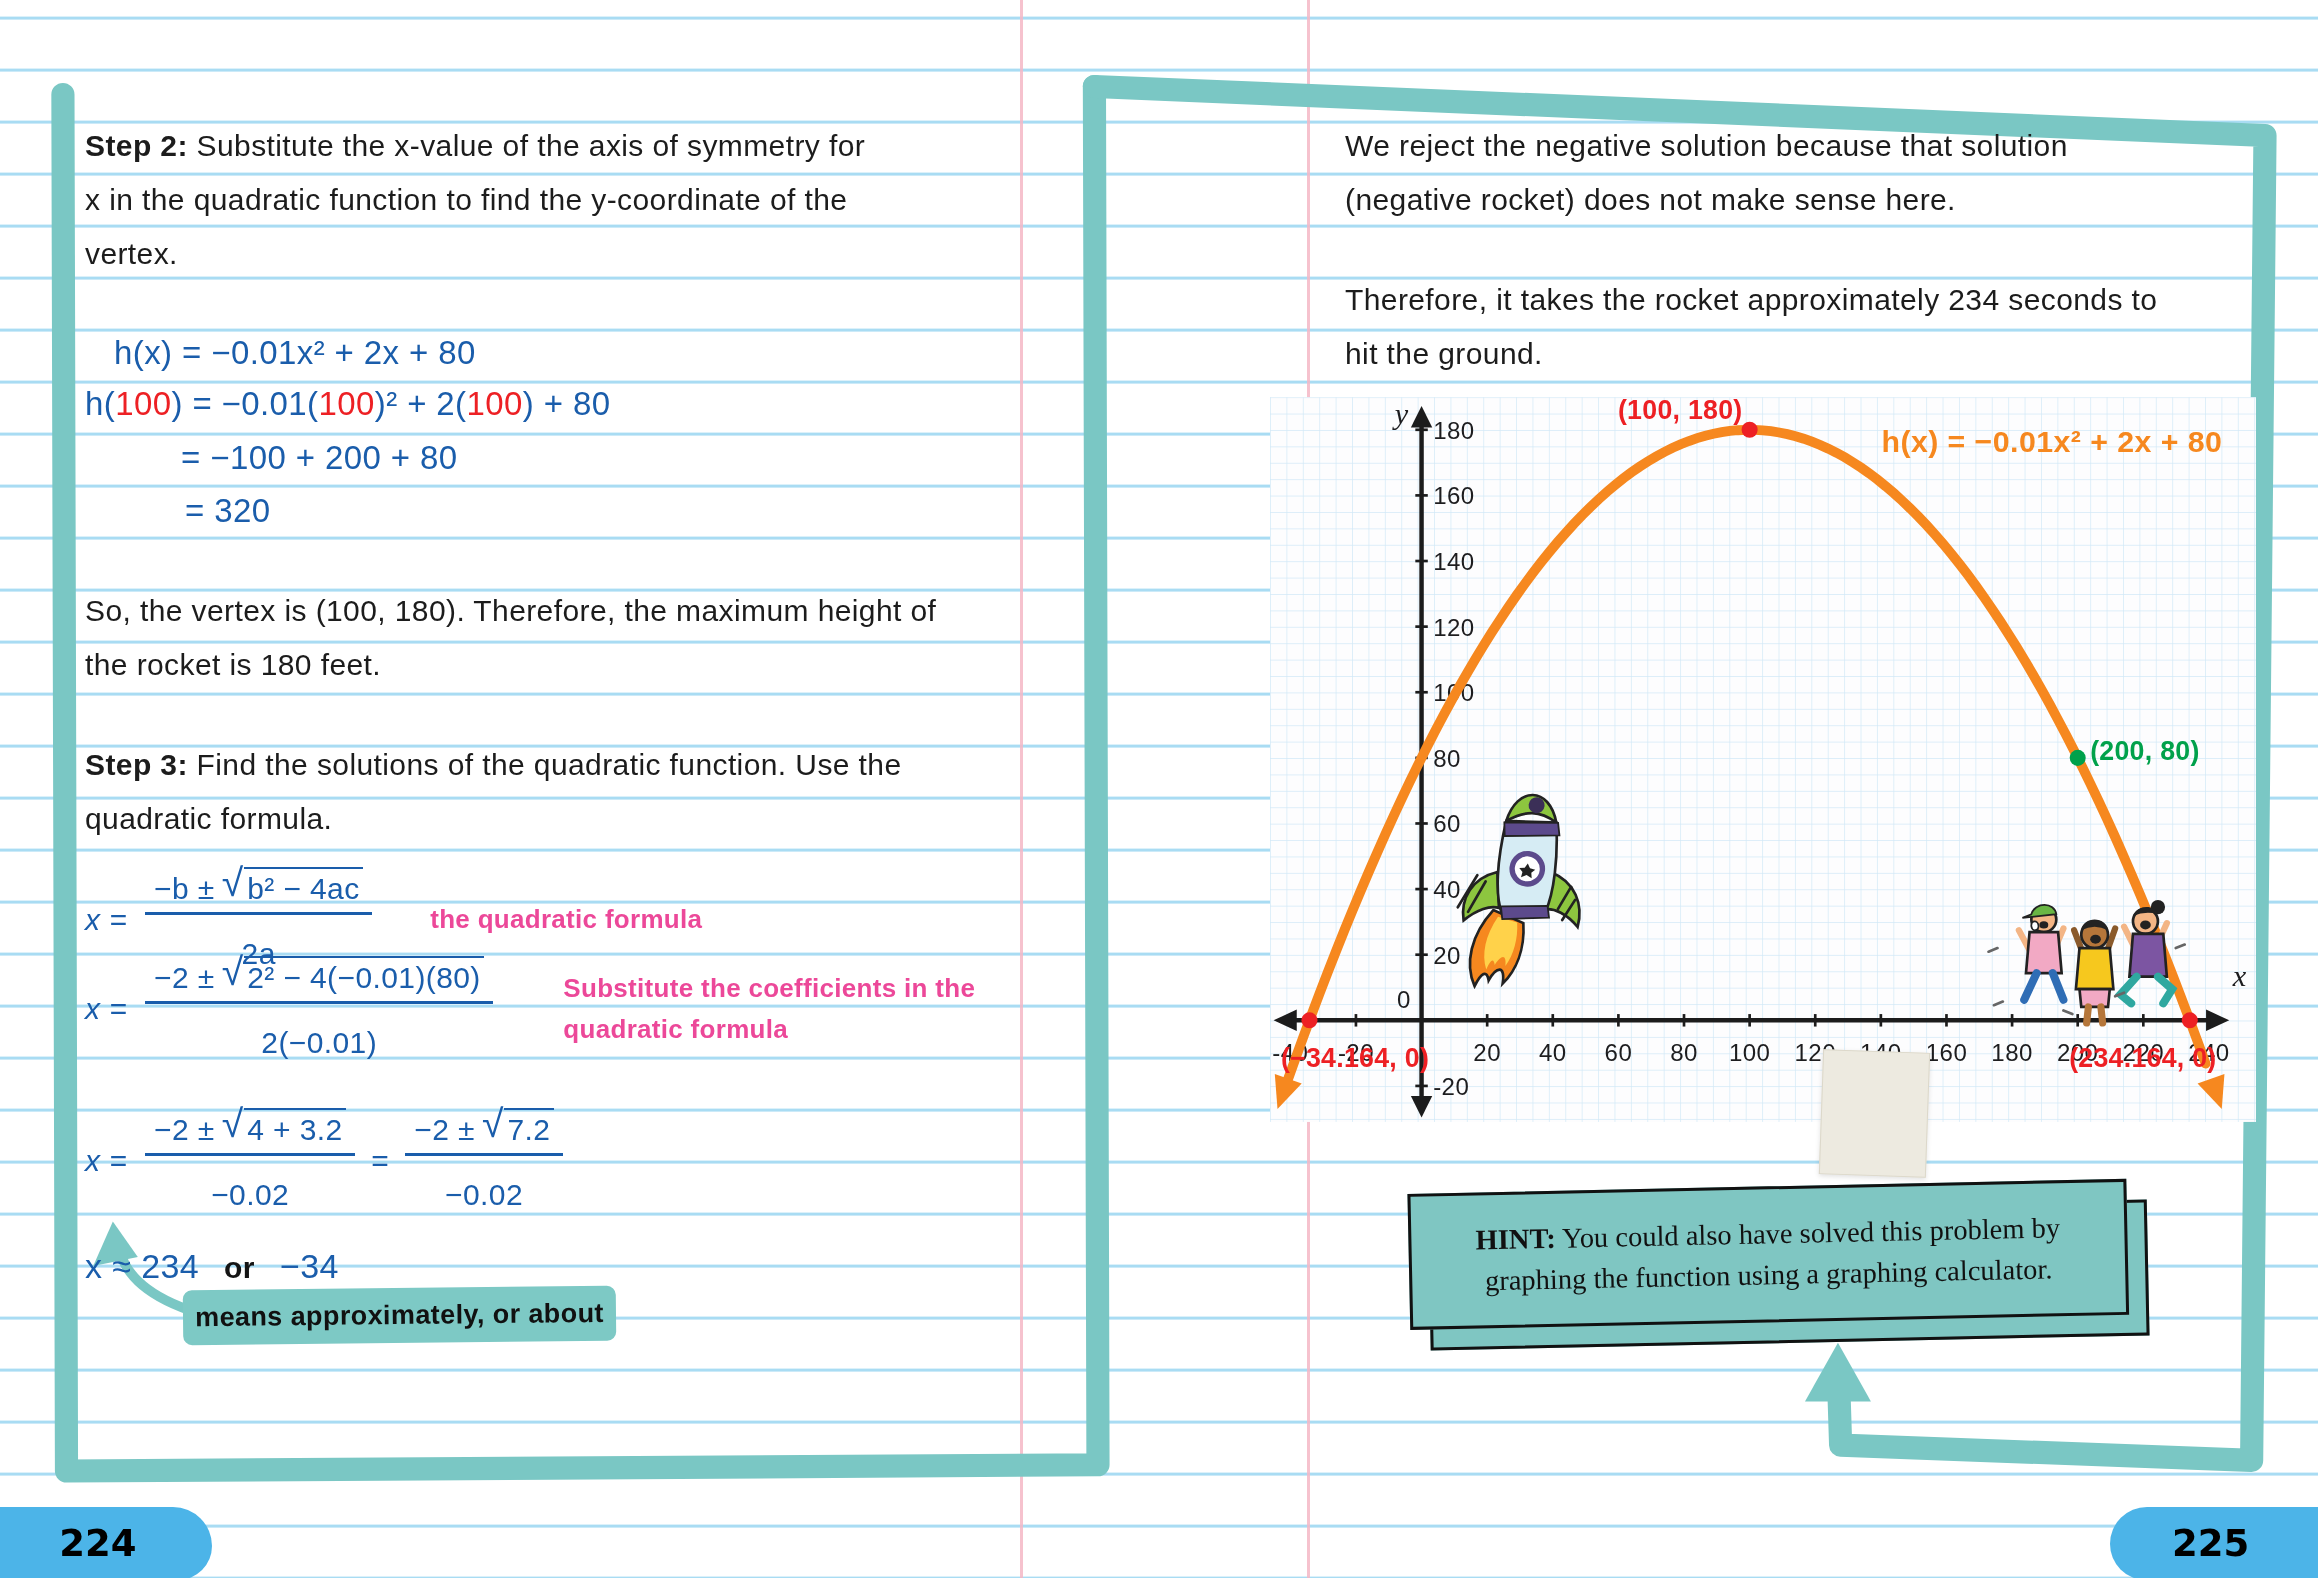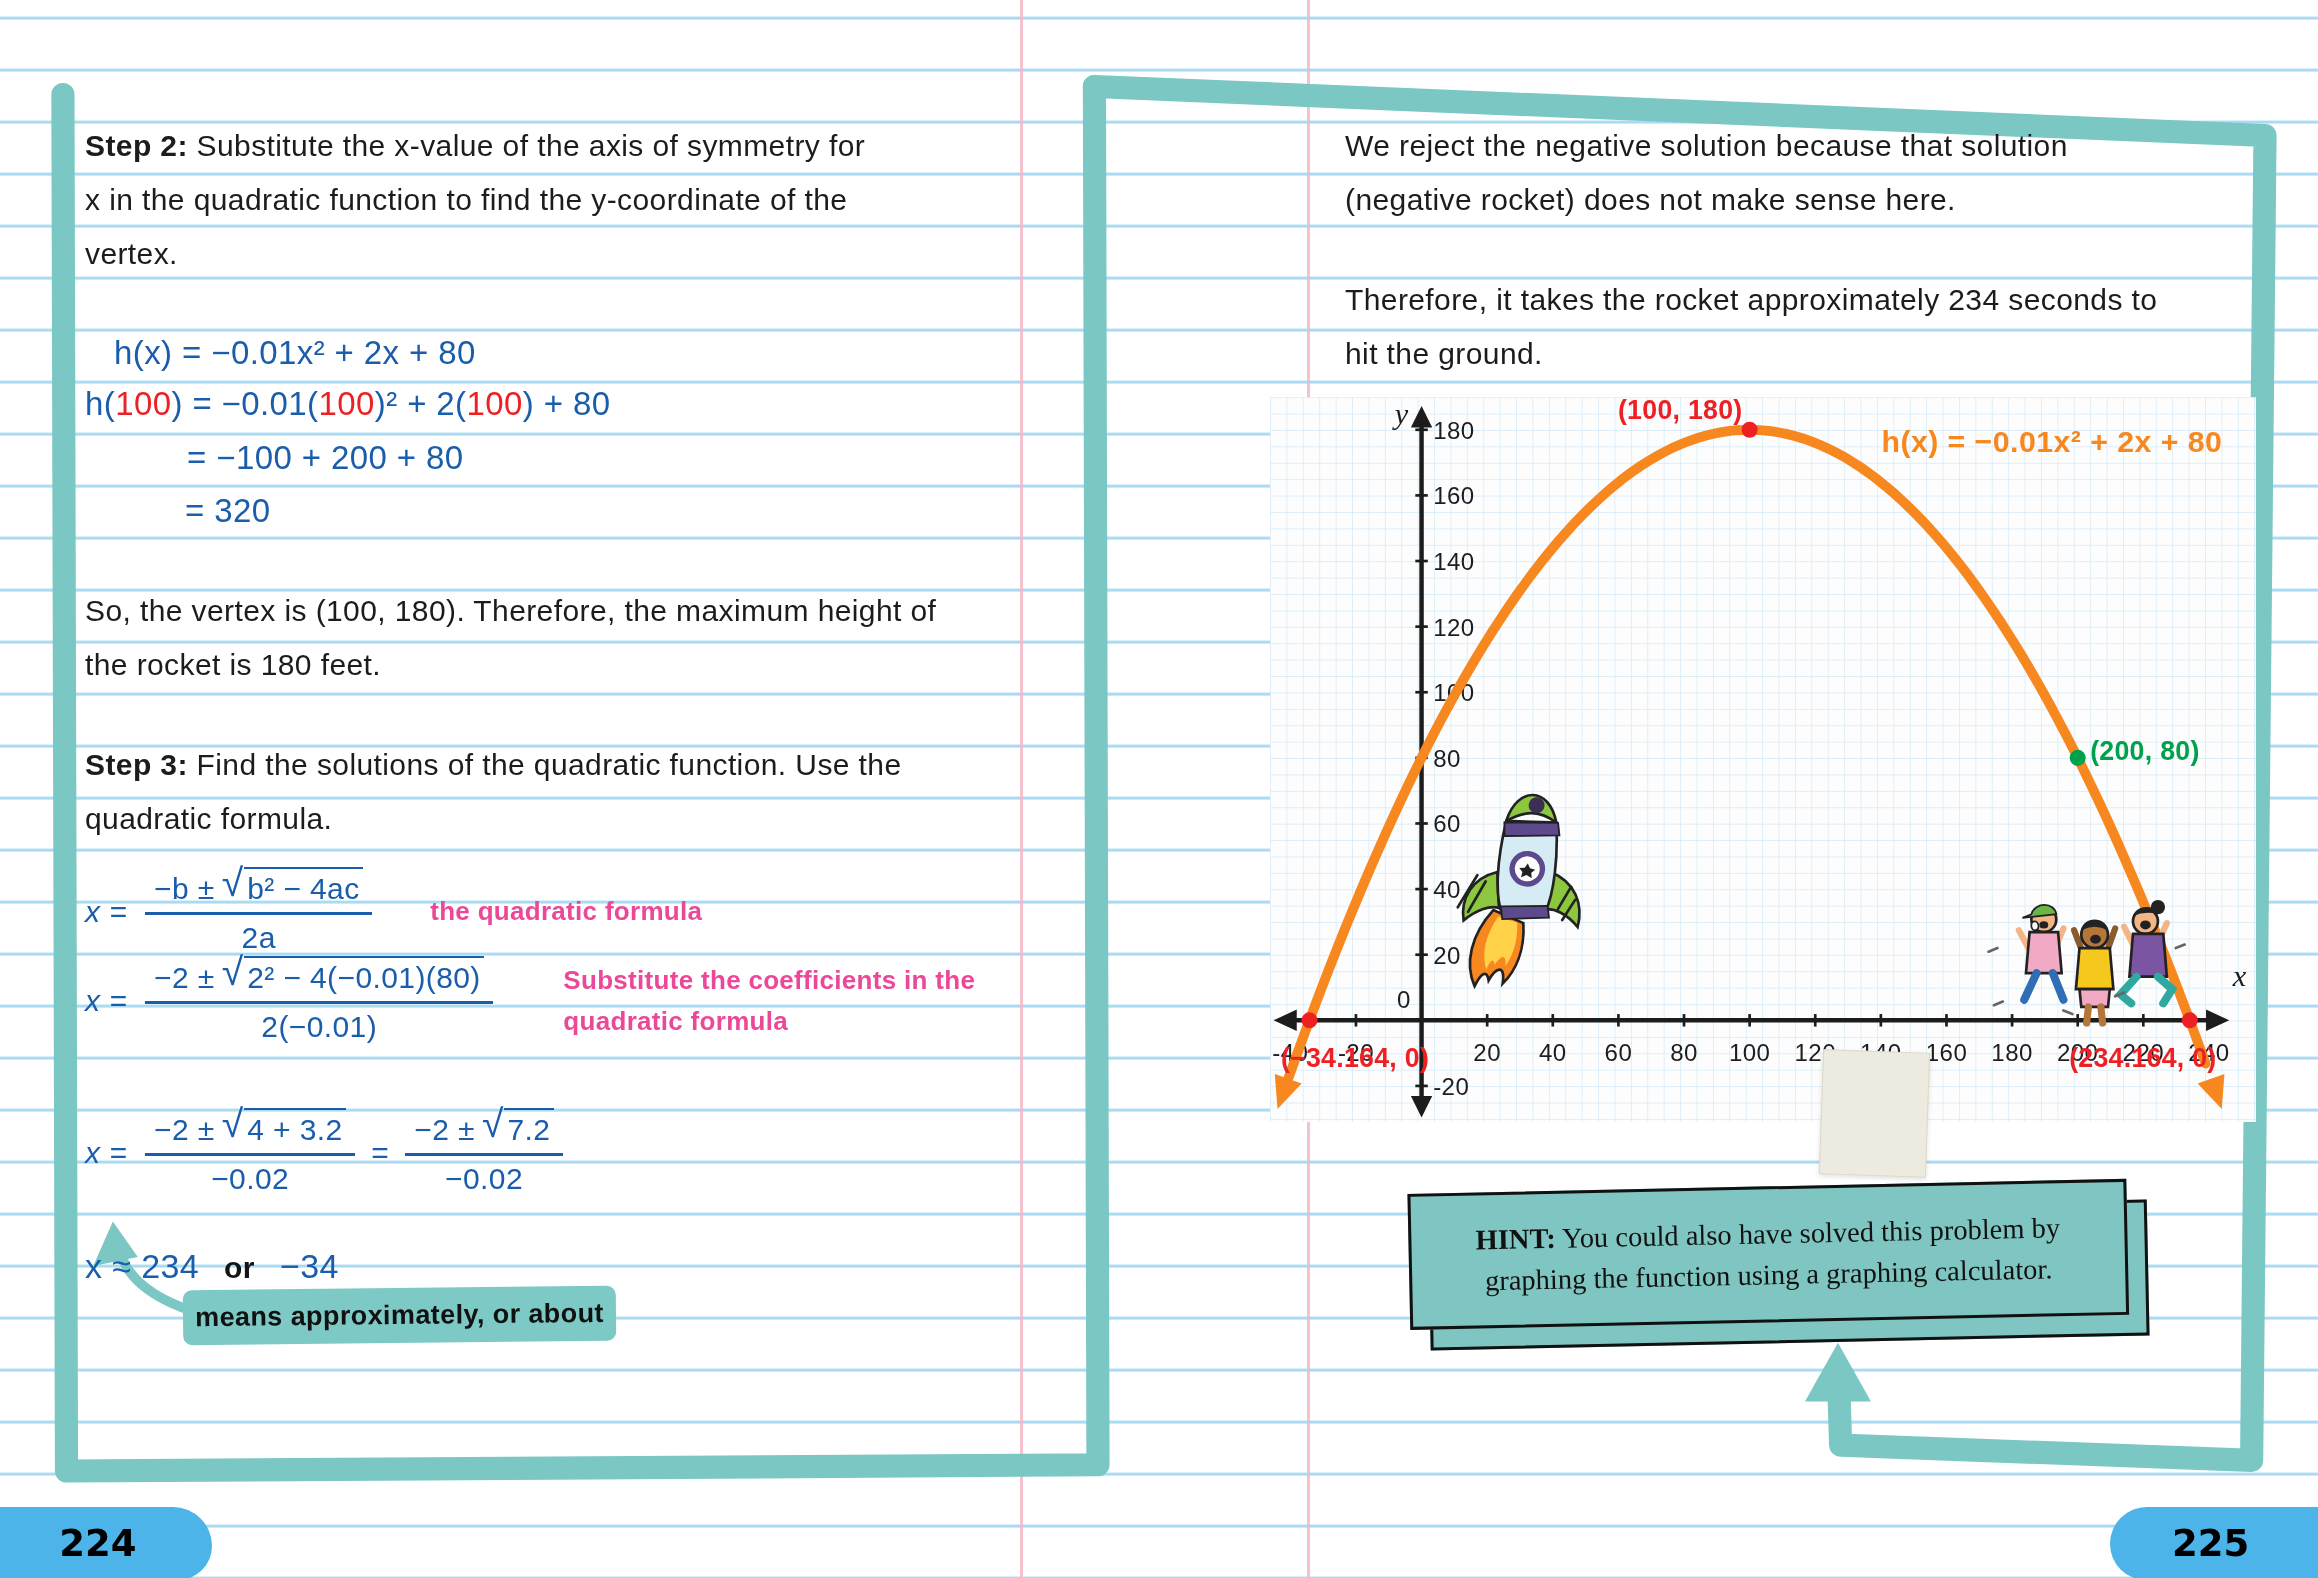--- a/index.html
+++ b/index.html
@@ -13,21 +13,21 @@
   .hand{font-family:"Liberation Sans",sans-serif;letter-spacing:0.4px}
   .para{position:absolute;z-index:4;font-size:30px;line-height:54px;white-space:nowrap}
   .para b{font-weight:bold}
   .eqline{position:absolute;z-index:4;font-size:33px;color:#1a5dab;white-space:nowrap;font-weight:500}
   .red{color:#ed2024}
   .formula-row{position:absolute;z-index:4;display:flex;align-items:center;color:#1a5dab;
        font-size:30px;white-space:nowrap}
   .fx{font-style:italic;margin-right:9px}
   .frac{display:inline-flex;flex-direction:column;align-items:center;margin:0 9px}
   .num{display:inline-flex;align-items:flex-end;border-bottom:3.6px solid #1a5dab;padding:0 9px 3.6px;line-height:39px}
-  .den{padding-top:3px;line-height:39px}
+  .den{padding-top:19px;line-height:39px}
   .sqrt{display:inline-flex;align-items:flex-end;margin-left:7.1px}
   .sqrt::before{content:"√";font-size:1.3em;line-height:1.05;transform:translateY(-3.6px)}
   .rad{border-top:2.7px solid #1a5dab;padding:0 3.6px}
   .note{color:#ec4899;font-weight:bold;font-size:26px;line-height:41px;margin-left:49px;letter-spacing:0.3px}
   .result-row{position:absolute;z-index:4;font-size:34px;white-space:nowrap;color:#1a5dab}
   .result-row .or{color:#141414;margin:0 25px;font-size:30px;font-weight:bold}
   .hl-box{position:absolute;z-index:4;background:#7dc9c5;border-radius:9px;
        display:flex;align-items:center;justify-content:center;transform:rotate(-.6deg)}
   .hl-box span{font-weight:bold;font-size:27px;letter-spacing:0.4px;color:#111}
   .page-blob{position:absolute;z-index:5;background:#4cb4e8;display:flex;align-items:center}
@@ -68,21 +68,21 @@
   <div class="para hand" style="left:85px;top:119px">
     <div><b>Step 2:</b><span> Substitute the x-value of the axis of symmetry for</span></div>
     <div>x in the quadratic function to find the y-coordinate of the</div>
     <div>vertex.</div>
   </div>
 
   <div class="eqline hand" style="left:114px;top:334px">h(x) = −0.01x² + 2x + 80</div>
   <div class="eqline hand" style="left:85px;top:385px">
     <span>h(</span><span class="red">100</span><span>) = −0.01(</span><span class="red">100</span><span>)² + 2(</span><span class="red">100</span><span>) + 80</span>
   </div>
-  <div class="eqline hand" style="left:187px;top:439px">= −100 + 200 + 80</div>
+  <div class="eqline hand" style="left:181px;top:439px">= −100 + 200 + 80</div>
   <div class="eqline hand" style="left:185px;top:492px">= 320</div>
 
   <div class="para hand" style="left:85px;top:584px">
     <div>So, the vertex is (100, 180). Therefore, the maximum height of</div>
     <div>the rocket is 180 feet.</div>
   </div>
 
   <div class="para hand" style="left:85px;top:738px">
     <div><b>Step 3:</b><span> Find the solutions of the quadratic function. Use the</span></div>
     <div>quadratic formula.</div>

